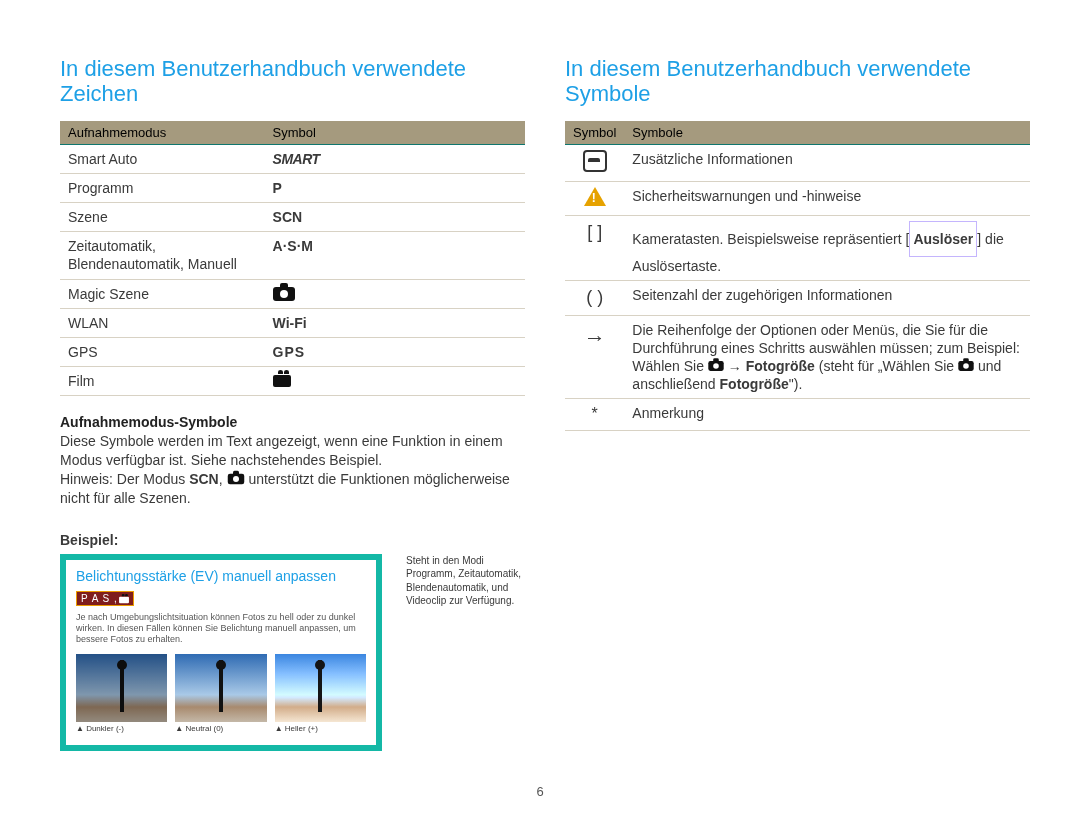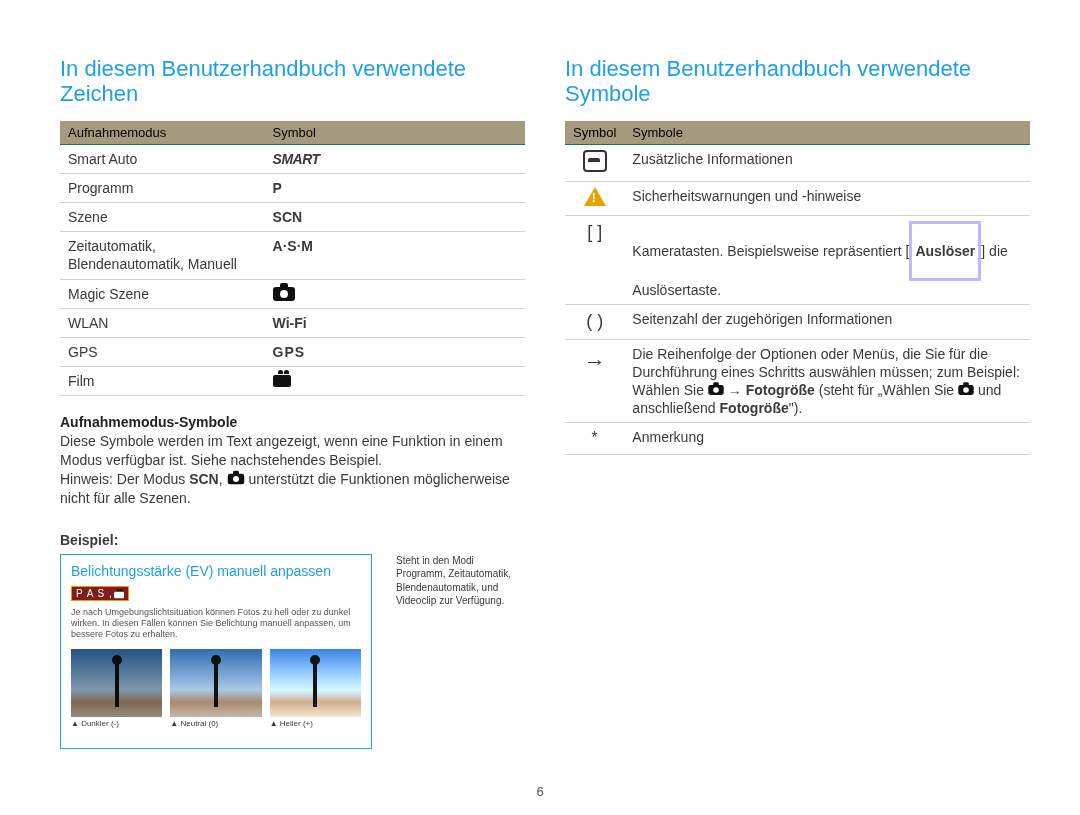--- a/index.html
+++ b/index.html
@@ -65,22 +65,22 @@
     font-weight: bold;
     font-size: 14px;
     margin: 24px 0 6px 0;
   }
   .example-row {
     display: flex;
     gap: 24px;
     align-items: flex-start;
   }
   .example-box {
-    border: 1px solid #14b8a6;
-    padding: 8px 10px 20px 10px;
+    border: 6px solid #14b8a6;
+    padding: 8px 10px 12px 10px;
     width: 290px;
     position: relative;
   }
   .example-box .ex-head {
     color: #1ea0e6;
     font-size: 14px;
     margin-bottom: 4px;
   }
   .mode-tag {
     display:inline-block;
@@ -210,22 +210,22 @@
   .video-ico::before{
     content:"";
     position:absolute;
     left:5px; top:-5px;
     width:5px;height:4px;
     background:#111;
     border-radius:50% 50% 0 0;
     box-shadow:6px 0 #111;
   }
   .boxed {
-    border:3px solid #c4b5fd;
-    padding:18px 3px;
+    border:1px solid #c4b5fd;
+    padding:8px 3px;
     display:inline-block;
   }
 </style>
 </head>
 <body>
 
 <div class="page">
   <div class="col">
     <h1 class="section-title">In diesem Benutzerhandbuch verwendete Zeichen</h1>
 

